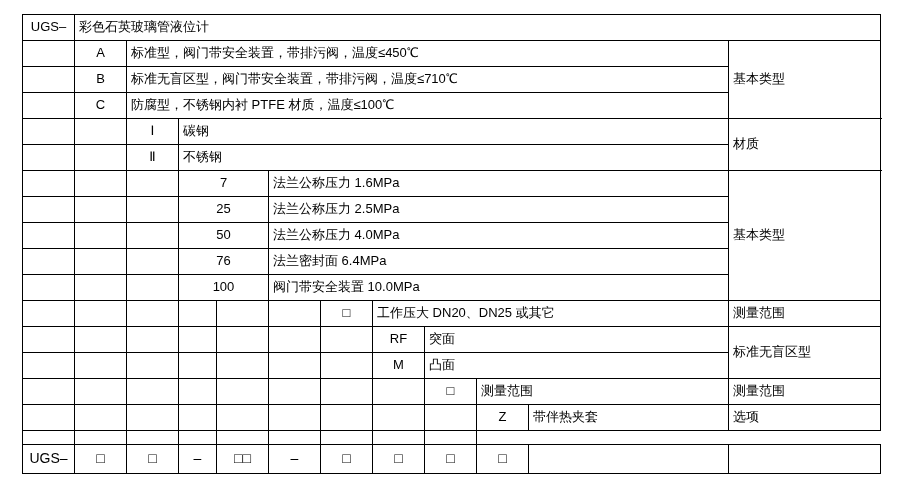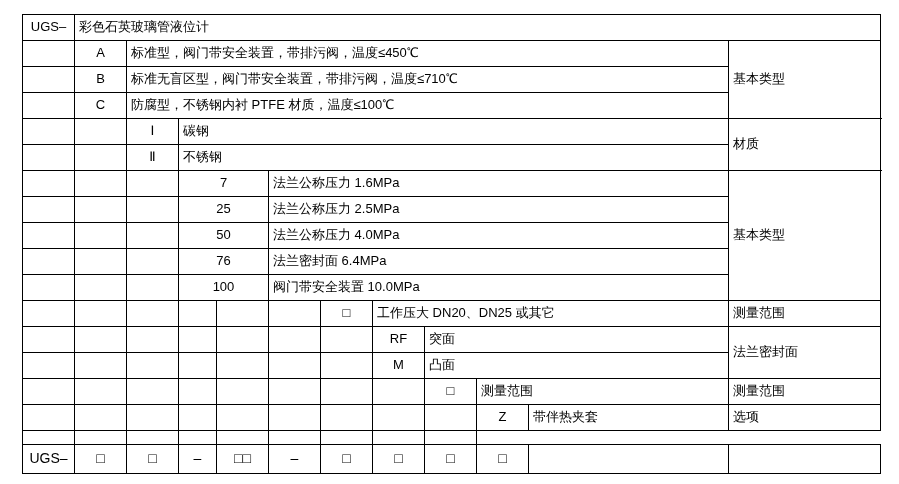--- a/index.html
+++ b/index.html
@@ -180,21 +180,21 @@
     <tr>
       <td class="blank vline"></td>
       <td class="blank vline"></td>
       <td class="blank vline"></td>
       <td class="blank vline"></td>
       <td class="blank vline"></td>
       <td class="blank vline"></td>
       <td class="blank vline"></td>
       <td class="code">RF</td>
       <td class="desc" colspan="3">突面</td>
-      <td class="cat" rowspan="2">法兰密封面</td>
+      <td class="cat" rowspan="2">标准无盲区型</td>
     </tr>
 
     <tr>
       <td class="blank vline"></td>
       <td class="blank vline"></td>
       <td class="blank vline"></td>
       <td class="blank vline"></td>
       <td class="blank vline"></td>
       <td class="blank vline"></td>
       <td class="blank vline"></td>

